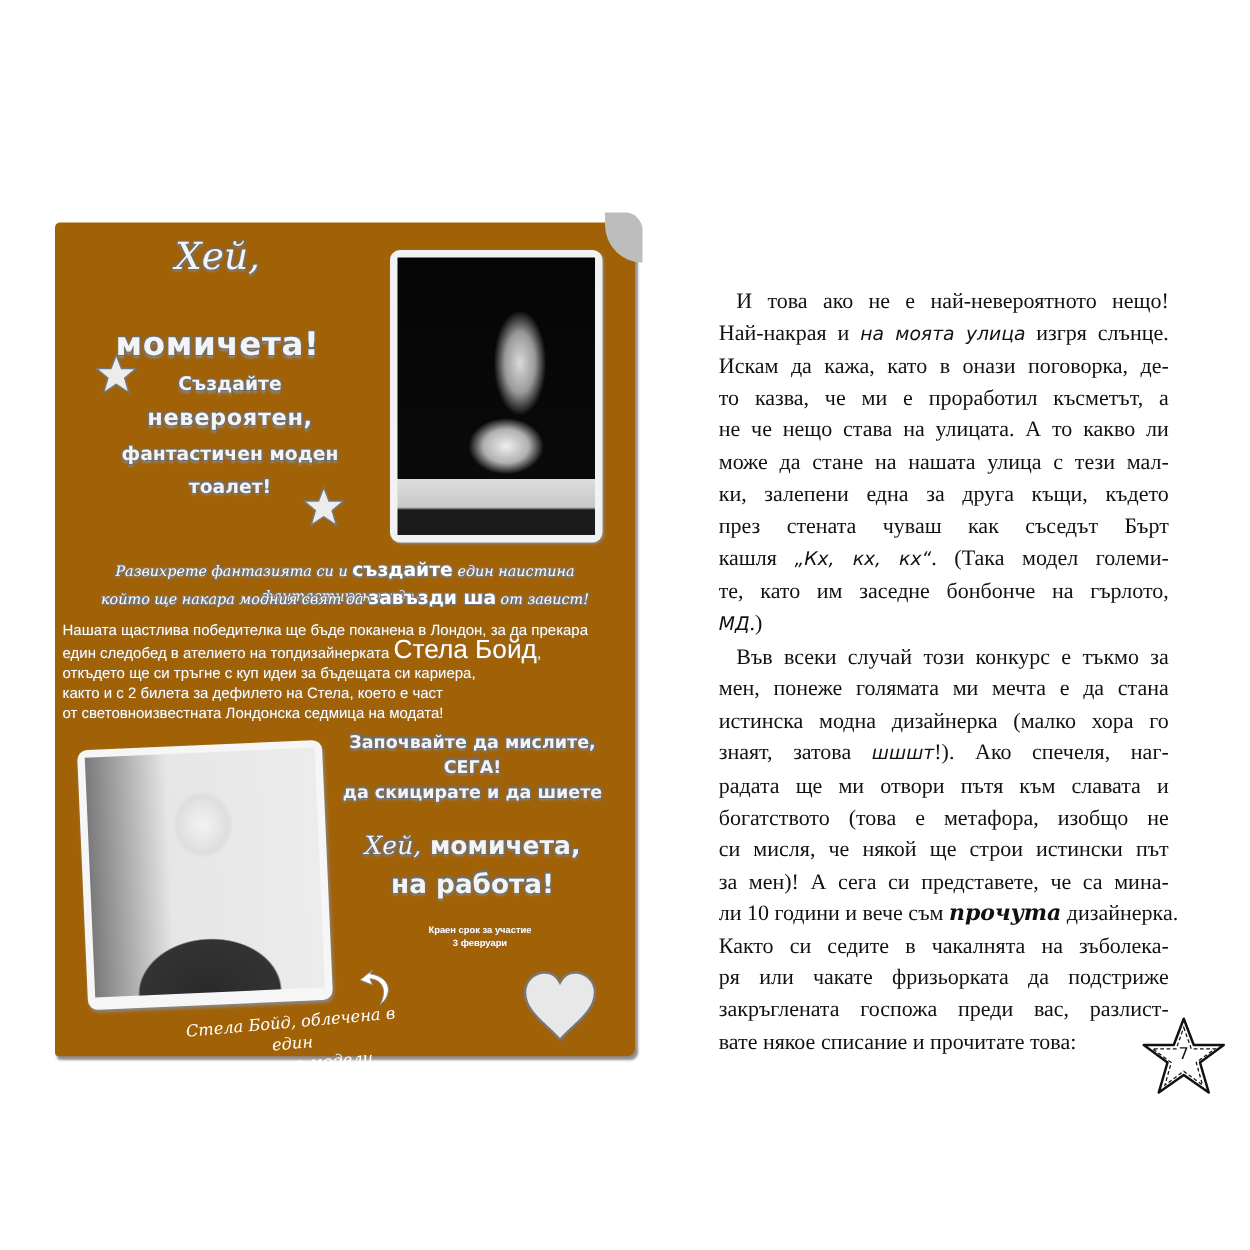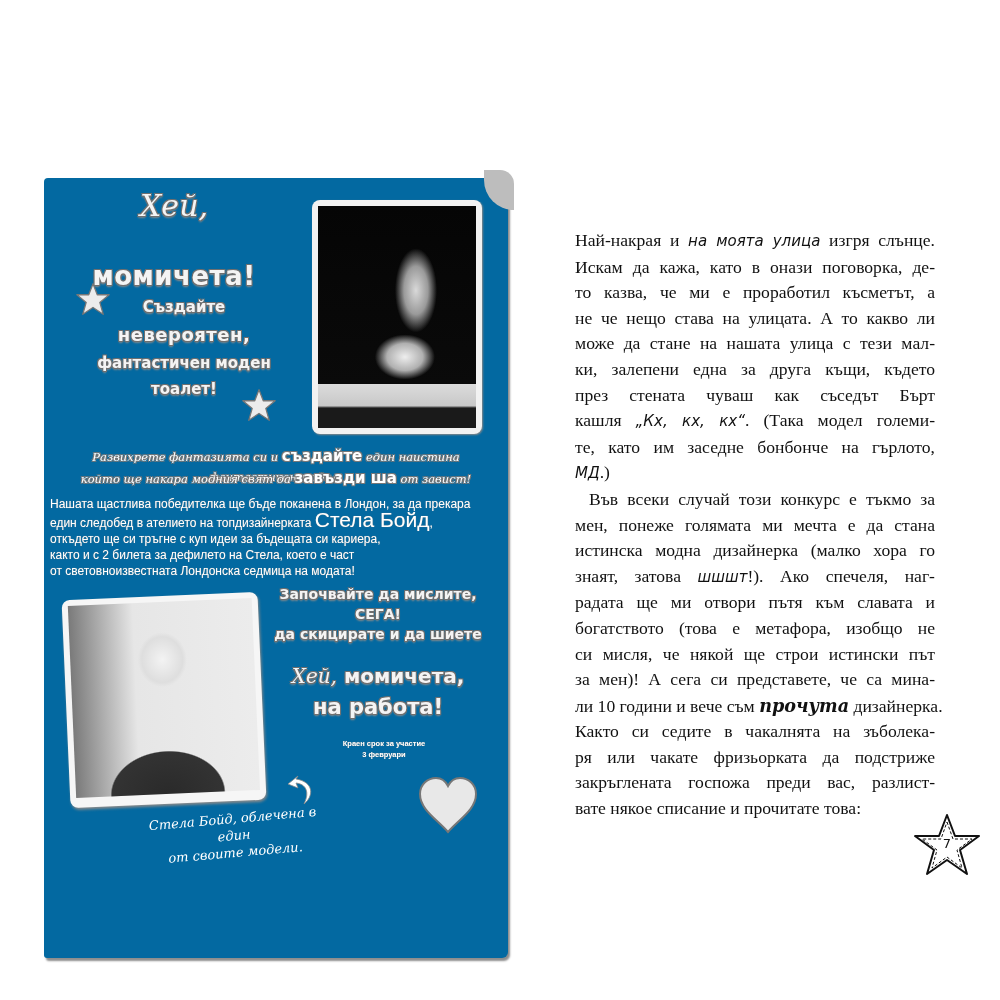--- a/index.html
+++ b/index.html
@@ -1,21 +1,21 @@
 <!DOCTYPE html>
 <html><head>
   <meta charset="utf-8">
   <style>
     html, body { margin: 0; padding: 0; background: #ffffff; }
     body { width: 1000px; height: 1000px; position: relative; overflow: hidden; font-family: "DejaVu Sans", sans-serif; }
 
     
     .flyer {
-      position: absolute; left: 44px; top: 178px; width: 464px; height: 780px;
-      background: #0369a1;
+      position: absolute; left: 44px; top: 178px; width: 464px; height: 667px;
+      background: #a16207;
       border-radius: 4px 22px 6px 3px;
       box-shadow: 2px 3px 2px #8e8e8e;
     }
     .flyer .curl {
       position: absolute; right: -6px; top: -8px; width: 30px; height: 40px;
       background: #bdbdbd; border-radius: 0 14px 0 30px;
     }
     .outline-text {
       color: #f4f4f4; text-align: center; position: absolute;
       text-shadow: -1px -1px 0 #6f6f6f, 1px -1px 0 #6f6f6f, -1px 1px 0 #6f6f6f, 1px 1px 0 #6f6f6f, 0 2px 2px #8a8a8a;
@@ -191,20 +191,21 @@
     </svg>
   </div>
 
   <div class="caption">
     <div>Стела Бойд, облечена в един</div>
     <div>от своите модели.</div>
   </div>
 </div>
 
 <div class="page-text">
+  <span class="line indent">И това ако не е най-невероятното нещо!</span>
   <span class="line"><span>Най-накрая и </span><span class="hand">на моята улица</span><span> изгря слънце.</span></span>
   <span class="line">Искам да кажа, като в онази поговорка, де-</span>
   <span class="line">то казва, че ми е проработил късметът, а</span>
   <span class="line">не че нещо става на улицата. А то какво ли</span>
   <span class="line">може да стане на нашата улица с тези мал-</span>
   <span class="line">ки, залепени една за друга къщи, където</span>
   <span class="line">през стената чуваш как съседът Бърт</span>
   <span class="line"><span>кашля </span><span class="hand">„Кх, кх, кх“</span><span>. (Така модел големи-</span></span>
   <span class="line">те, като им заседне бонбонче на гърлото,</span>
   <span class="line last"><span class="hand">МД</span><span>.)</span></span>

